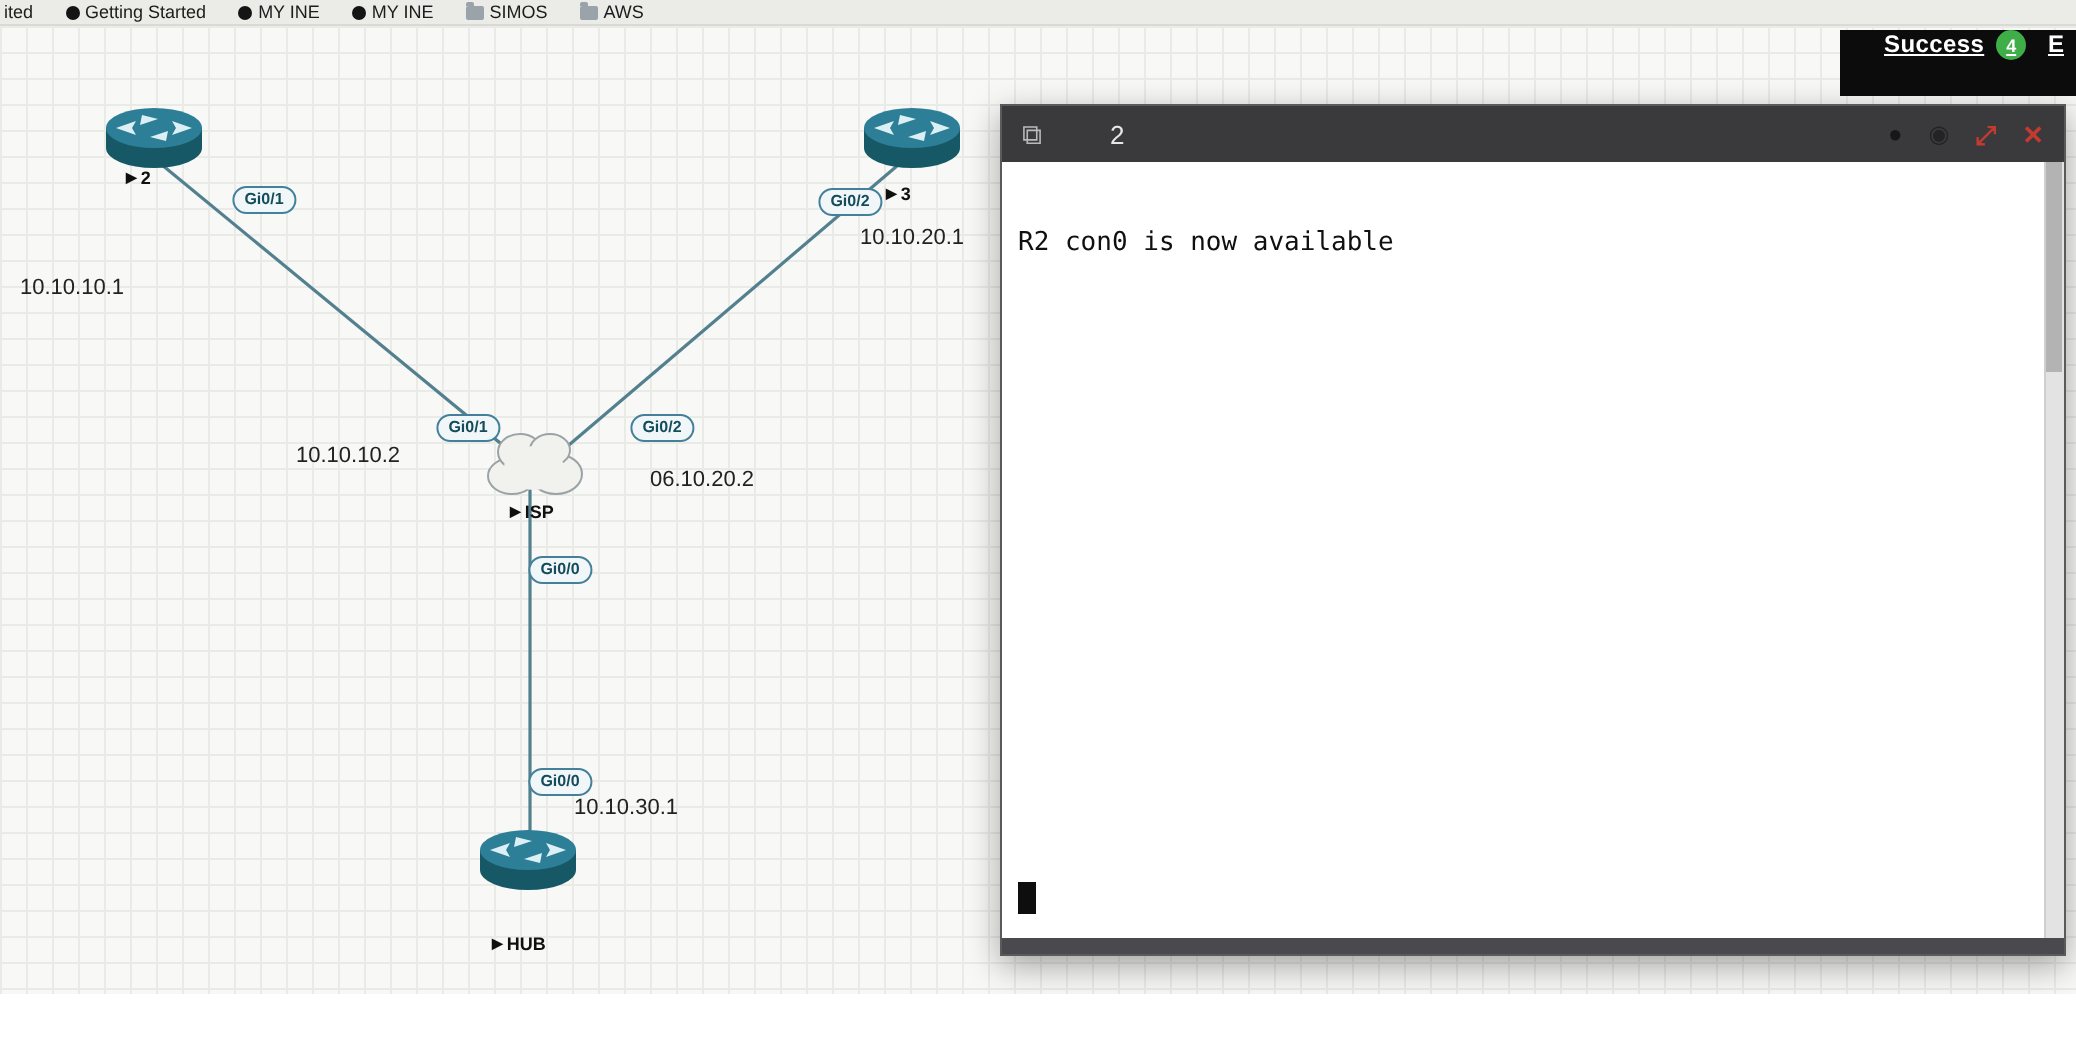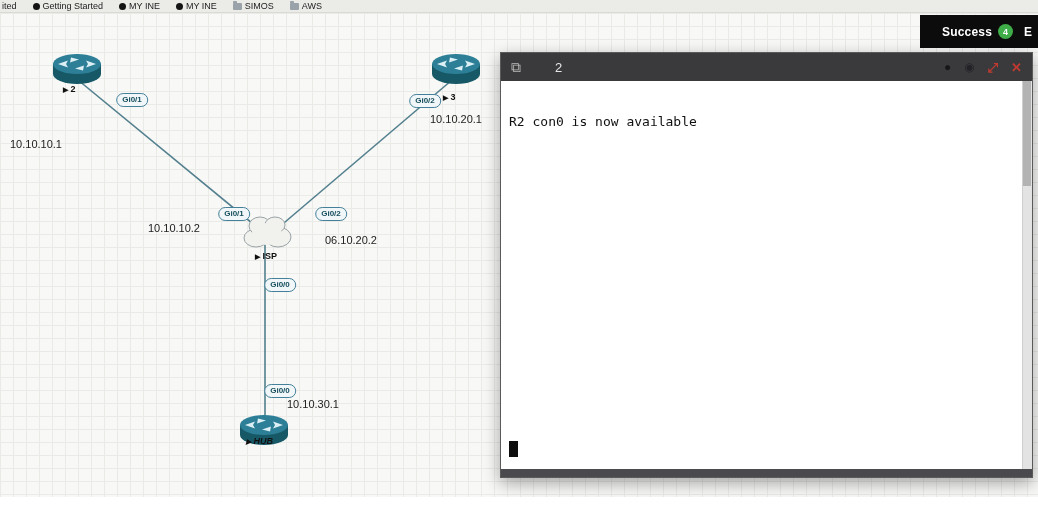--- a/index.html
+++ b/index.html
@@ -56,21 +56,21 @@
   .term-line1 { position:absolute; left:8px; top:33px; white-space:pre; }
   .term-line2 { position:absolute; left:8px; top:134px; white-space:pre; }
   .term-cursor { position:absolute; left:8px; bottom:12px; width:9px; height:16px; background:#0e0e0e; }
   .term-scrollbar { position:absolute; right:0; top:0; bottom:0; width:10px; background:#e3e3e3;
                     border-left:1px solid #cfcfcf; }
   .term-scroll-thumb { position:absolute; top:0; right:1px; width:8px; height:105px; background:#b3b3b3; }
   .term-bottom { position:absolute; bottom:0; left:0; right:0; height:8px; background:#4a4a4e; }
 
   
   .notification { position:absolute; top:15px; left:920px; right:0; height:33px; background:#0c0c0c;
-                  display:flex; align-items:center; padding:0 6px 0 22px; color:#fff; z-index:20; cursor:pointer; }
+                  display:flex; padding:0 6px 0 22px; color:#fff; z-index:20; cursor:pointer;text-decoration:underline; }
   .notif-label { font-size:12px; font-weight:bold; letter-spacing:.2px; }
   .notif-badge { width:15px; height:15px; border-radius:50%; color:#fff; font-size:9px; font-weight:bold;
                  display:flex; align-items:center; justify-content:center; margin-left:6px; flex:0 0 auto; }
   .notif-overflow { margin-left:auto; font-size:12px; font-weight:bold; }
 
   
   .bottom-strip { position:absolute; left:0; right:0; top:505px; height:25px; background:#fff; }
   .bottom-teal { position:absolute; left:0; top:516px; width:97px; height:14px; background:#2a8496; }
 </style>
 </head>
@@ -170,21 +170,21 @@
         <rect x="1" y="12" width="48" height="10" fill="#175866"></rect>
         <ellipse cx="25" cy="12" rx="24" ry="10" fill="#2c7f96"></ellipse>
         <g fill="#dcefF5">
           <path d="M6 12 L16 8.5 L14 12 L16 15.5 Z"></path>
           <path d="M44 12 L34 8.5 L36 12 L34 15.5 Z"></path>
           <path d="M19 5.5 L27 7.5 L18 10.5 Z"></path>
           <path d="M31 18.5 L23 16.5 L32 13.5 Z"></path>
         </g>
       </svg>
     </div>
-    <div class="node-label" style="left:246px; top:423px;font-style:italic;">
+    <div class="node-label" style="left:246px; top:454px;">
       <span class="play-glyph">▶</span>
       <span>HUB</span>
     </div>
 
     <div class="if-pill" style="left:117px; top:87px;">Gi0/1</div>
     <div class="if-pill" style="left:410px; top:88px;">Gi0/2</div>
     <div class="if-pill" style="left:219px; top:201px;">Gi0/1</div>
     <div class="if-pill" style="left:316px; top:201px;">Gi0/2</div>
     <div class="if-pill" style="left:265px; top:272px;">Gi0/0</div>
     <div class="if-pill" style="left:265px; top:378px;">Gi0/0</div>

